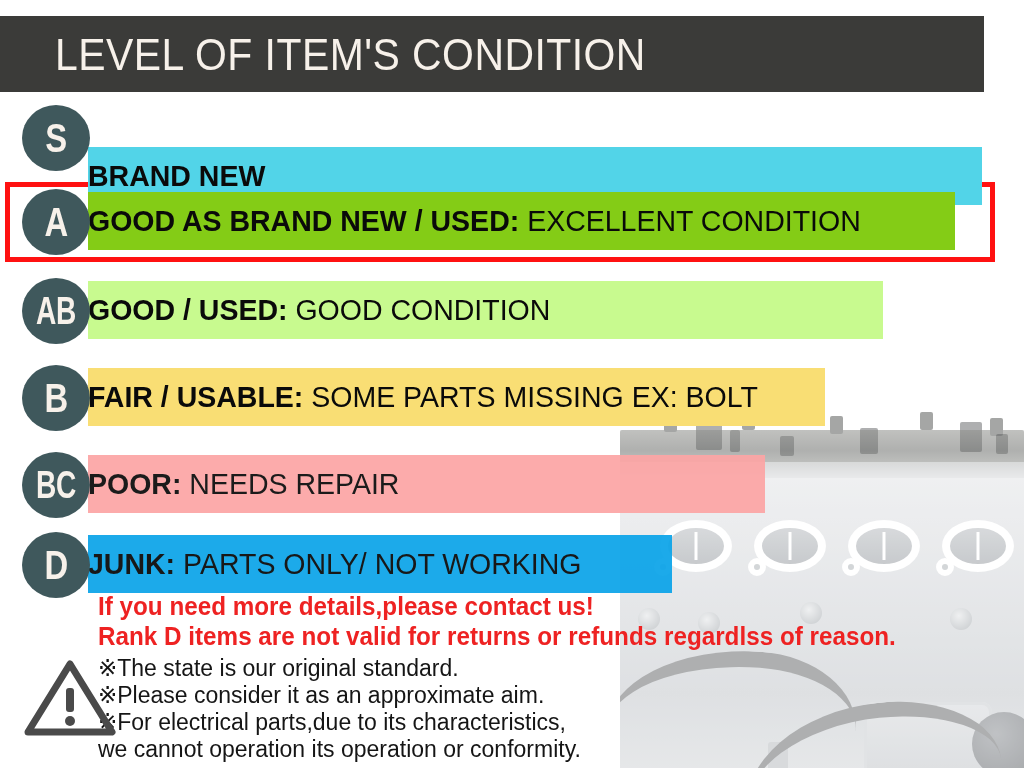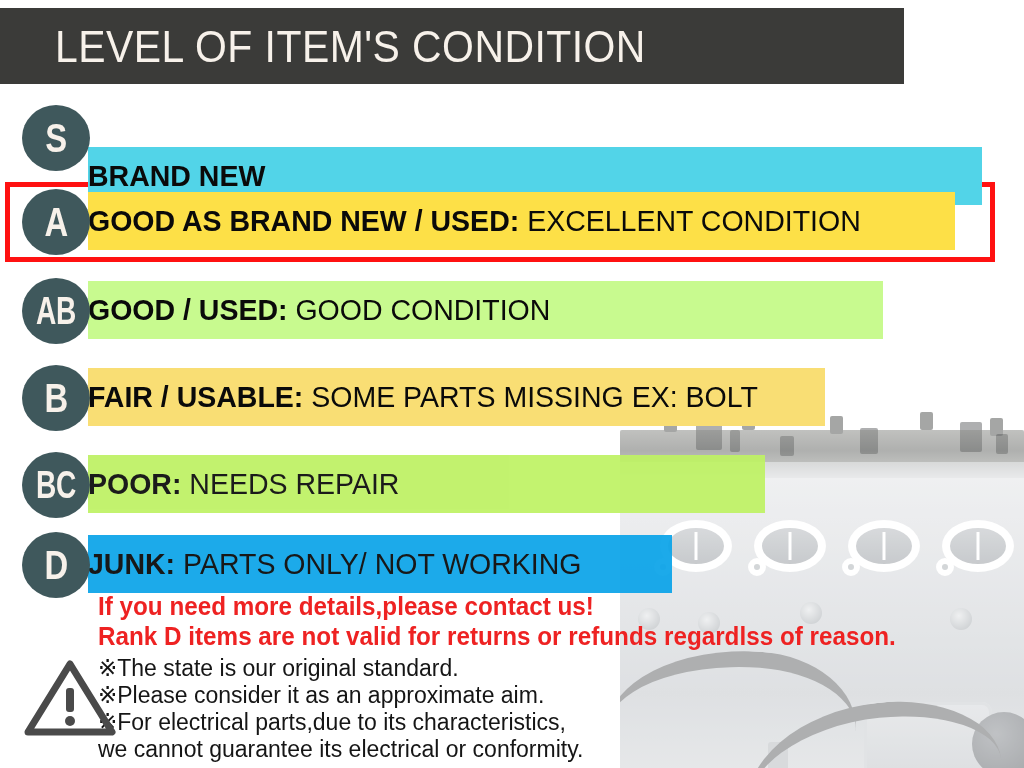--- a/index.html
+++ b/index.html
@@ -74,21 +74,21 @@
   }
 
   
   .photo-top{
     position:absolute;left:660px;top:418px;width:364px;height:60px;overflow:hidden;opacity:.5;
   }
   .ptb{position:absolute;background:#5f6163;border-radius:2px;}
 
   
   .header{
-    position:absolute;left:0;top:8px;width:904px;height:76px;background:#3b3b39;
+    position:absolute;left:0;top:16px;width:976px;height:76px;background:#3b3b39;padding-left:8px;
   }
   .header-title{
     position:absolute;left:55px;top:10px;
     color:#f7f1ea;font-size:44px;line-height:58px;font-weight:400;
     letter-spacing:.5px;white-space:nowrap;
     transform:scaleX(.93);transform-origin:left center;
   }
 
   
   .row{position:absolute;left:0;height:66px;}
@@ -188,21 +188,21 @@
       <div class="bar-text">
         <b>BRAND NEW</b><span class="reg"></span>
       </div>
     </div>
     <div class="badge">
       <div class="badge-text">S</div>
     </div>
   </div>
 
   <div class="row" style="top:189px;">
-    <div class="bar" style="background:#fde047;width:867px;">
+    <div class="bar" style="background:#84cc16;width:867px;">
       <div class="bar-text">
         <b>GOOD AS BRAND NEW / USED:</b><span class="reg"> EXCELLENT CONDITION</span>
       </div>
     </div>
     <div class="badge">
       <div class="badge-text">A</div>
     </div>
   </div>
 
   <div class="row" style="top:278px;">
@@ -221,21 +221,21 @@
       <div class="bar-text">
         <b> FAIR / USABLE:</b><span class="reg"> SOME PARTS MISSING EX: BOLT</span>
       </div>
     </div>
     <div class="badge">
       <div class="badge-text">B</div>
     </div>
   </div>
 
   <div class="row" style="top:452px;">
-    <div class="bar" style="background:#bef264;width:677px;opacity:.93;">
+    <div class="bar" style="background:#fca5a5;width:677px;opacity:.93;">
       <div class="bar-text">
         <b>POOR:</b><span class="reg"> NEEDS REPAIR</span>
       </div>
     </div>
     <div class="badge two">
       <div class="badge-text">BC</div>
     </div>
   </div>
 
   <div class="row" style="top:532px;">
@@ -248,21 +248,21 @@
       <div class="badge-text">D</div>
     </div>
   </div>
 
   <div class="note-red" style="top:592px;">If you need more details,please contact us!</div>
   <div class="note-red" style="top:622px;">Rank D items are not valid for returns or refunds regardlss of reason.</div>
 
   <div class="note-black" style="top:655px;">※The state is our original standard.</div>
   <div class="note-black" style="top:682px;">※Please consider it as an approximate aim.</div>
   <div class="note-black" style="top:709px;">※For electrical parts,due to its characteristics,</div>
-  <div class="note-black" style="top:736px;">we cannot guarantee its electrical or conformity.</div>
+  <div class="note-black" style="top:736px;">we cannot operation its operation or conformity.</div>
 
   <svg class="warn-icon" viewBox="0 0 92 80">
     <path d="M46 6 L88 74 L4 74 Z" fill="none" stroke="#4a4a4a" stroke-width="7" stroke-linejoin="round"></path>
     <rect x="42" y="30" width="8" height="24" rx="3" fill="#4a4a4a"></rect>
     <circle cx="46" cy="63" r="5" fill="#4a4a4a"></circle>
   </svg>
 
 </div>
 
 </body></html>

